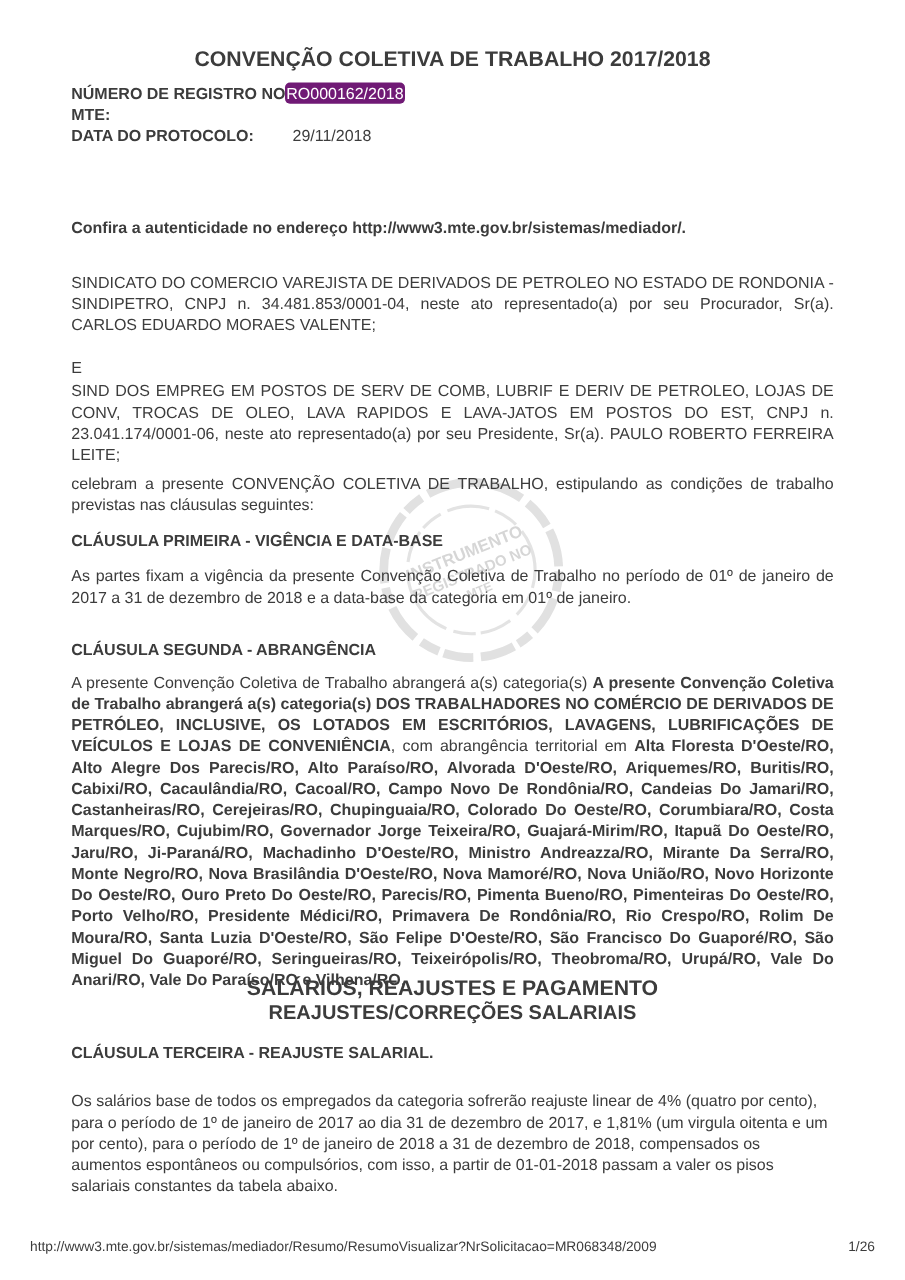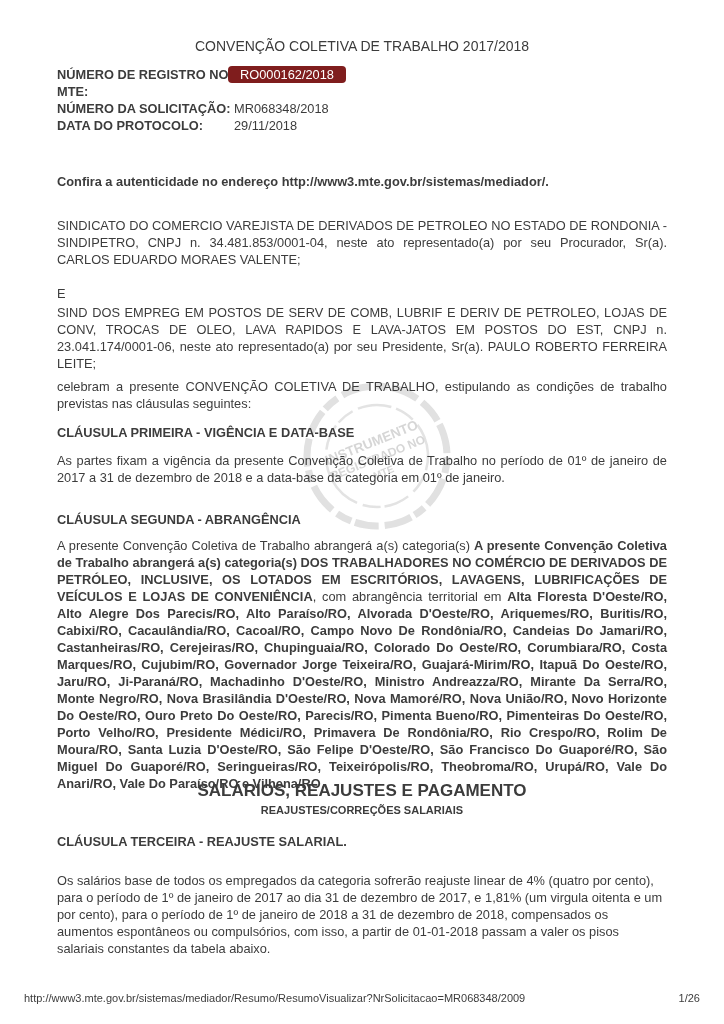--- a/index.html
+++ b/index.html
@@ -12,33 +12,33 @@
     color: #3c3c3c;
     font-family: "Liberation Sans", sans-serif;
     overflow: hidden;
   }
   
   .hdr { position: absolute; top: 13px; left: 24px; right: 24px; font-size: 11px; line-height: 14px; }
   .hdr-date { position: absolute; left: 0; top: 0; }
   .hdr-title { display: block; text-align: center; }
   
   .content { position: absolute; left: 57px; top: 0; width: 610px; z-index: 1; }
-  .doc-title { position: absolute; top: 38px; width: 100%; text-align: center; font-weight: normal; font-size: 14px; margin: 0; }
+  .doc-title { position: absolute; top: 38px; width: 100%; text-align: center; font-weight: bold; font-size: 17px; margin: 0; }
   
   .fields { position: absolute; top: 66px; width: 100%; font-size: 12.8px; line-height: 17px; }
   .frow { display: flex; align-items: baseline; }
   .flabel { font-weight: bold; width: 177px; flex: none; }
-  .hl { background: #7f1d1d; color: #ffffff; border-radius: 4px; padding: 0 12px; margin-left: -6px; }
+  .hl { background: #701a75; color: #ffffff; border-radius: 4px; padding: 0 1px; margin-left: -6px; }
   
   .p { position: absolute; width: 100%; font-size: 12.8px; line-height: 17px; text-align: justify; margin: 0; }
   .p.left { text-align: left; }
   .h { position: absolute; width: 100%; font-size: 12.8px; line-height: 17px; font-weight: bold; margin: 0; }
   .b { font-weight: bold; }
   .section-title { position: absolute; top: 781px; width: 100%; text-align: center; font-weight: bold; font-size: 17px; line-height: 20px; margin: 0; }
-  .section-sub   { position: absolute; top: 802px; width: 100%; text-align: center; font-weight: bold; font-size: 11px; line-height: 17px; margin: 0; }
+  .section-sub   { position: absolute; top: 802px; width: 100%; text-align: center; font-weight: bold; font-size: 16px; line-height: 17px; margin: 0; }
   
   .stamp { position: absolute; left: 296px; top: 378px; width: 162px; height: 156px; z-index: 0; opacity: 0.42; }
   
   .ftr { position: absolute; left: 24px; right: 24px; top: 991px; font-size: 11px; line-height: 14px; }
   .ftr-url { position: absolute; left: 0; top: 0; }
   .ftr-page { position: absolute; right: 0; top: 0; }
 </style>
 </head>
 <body>
 
@@ -56,24 +56,20 @@
 
 
   <div class="content">
 
     <h1 class="doc-title">CONVENÇÃO COLETIVA DE TRABALHO 2017/2018</h1>
 
     <div class="fields">
       <div class="frow">
         <span class="flabel">NÚMERO DE REGISTRO NO MTE:</span>
         <span class="fvalue hl">RO000162/2018</span>
-      </div>
-      <div class="frow">
-        <span class="flabel">NÚMERO DA SOLICITAÇÃO:</span>
-        <span class="fvalue">MR068348/2018</span>
       </div>
       <div class="frow">
         <span class="flabel">DATA DO PROTOCOLO:</span>
         <span class="fvalue">29/11/2018</span>
       </div>
     </div>
 
     <p class="h" style="top:173px">Confira a autenticidade no endereço http://www3.mte.gov.br/sistemas/mediador/.</p>
 
     <p class="p" style="top:217px">SINDICATO DO COMERCIO VAREJISTA DE DERIVADOS DE PETROLEO NO ESTADO DE RONDONIA - SINDIPETRO, CNPJ n. 34.481.853/0001-04, neste ato representado(a) por seu Procurador, Sr(a). CARLOS EDUARDO MORAES VALENTE;</p>

